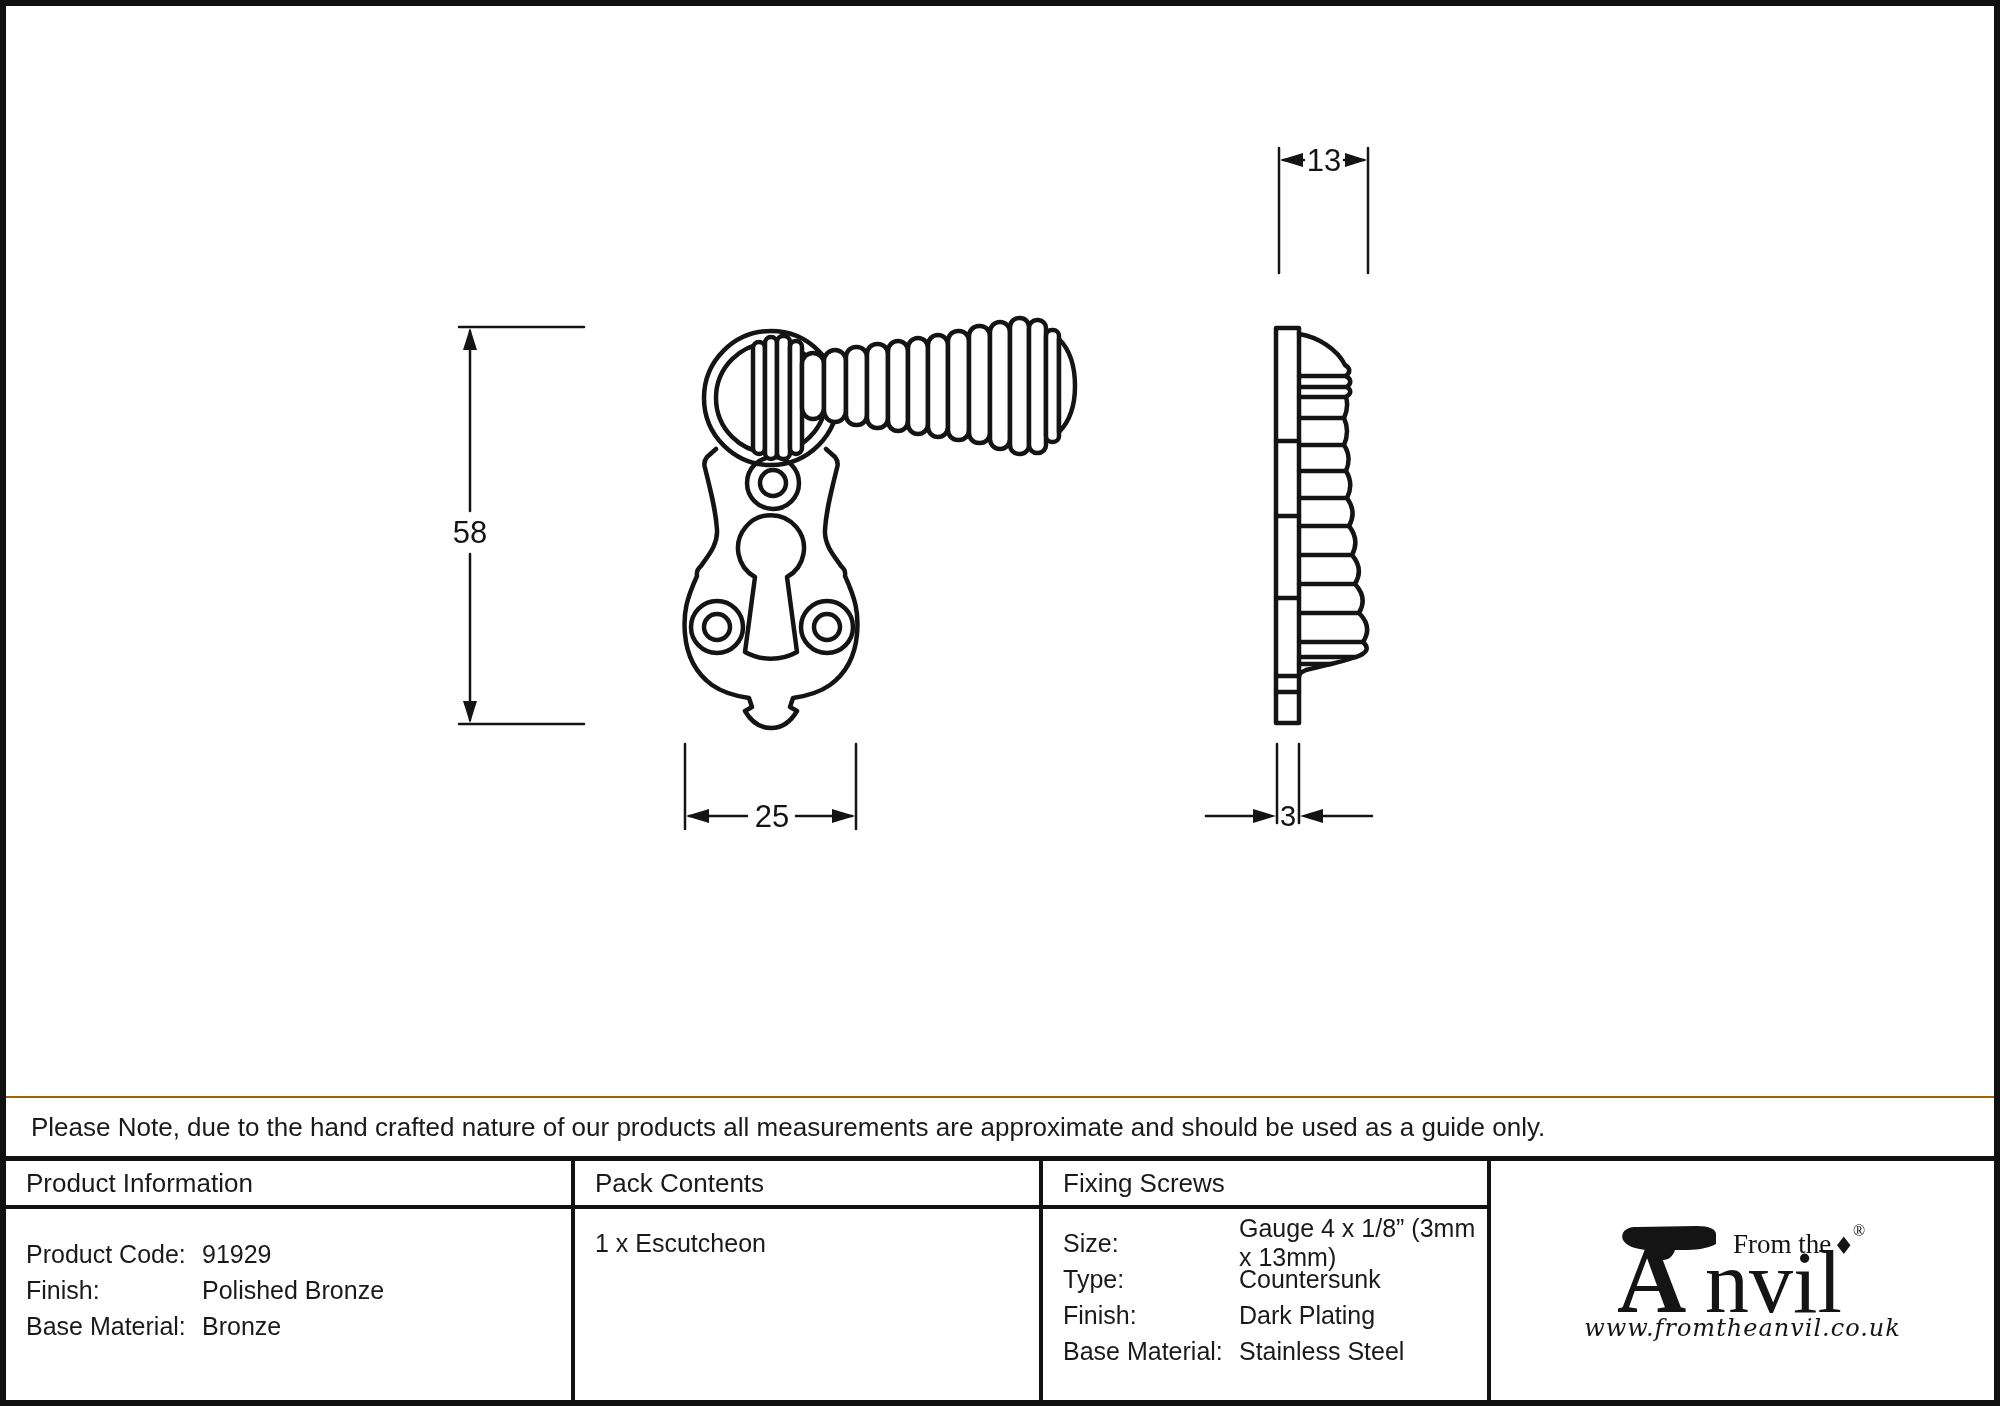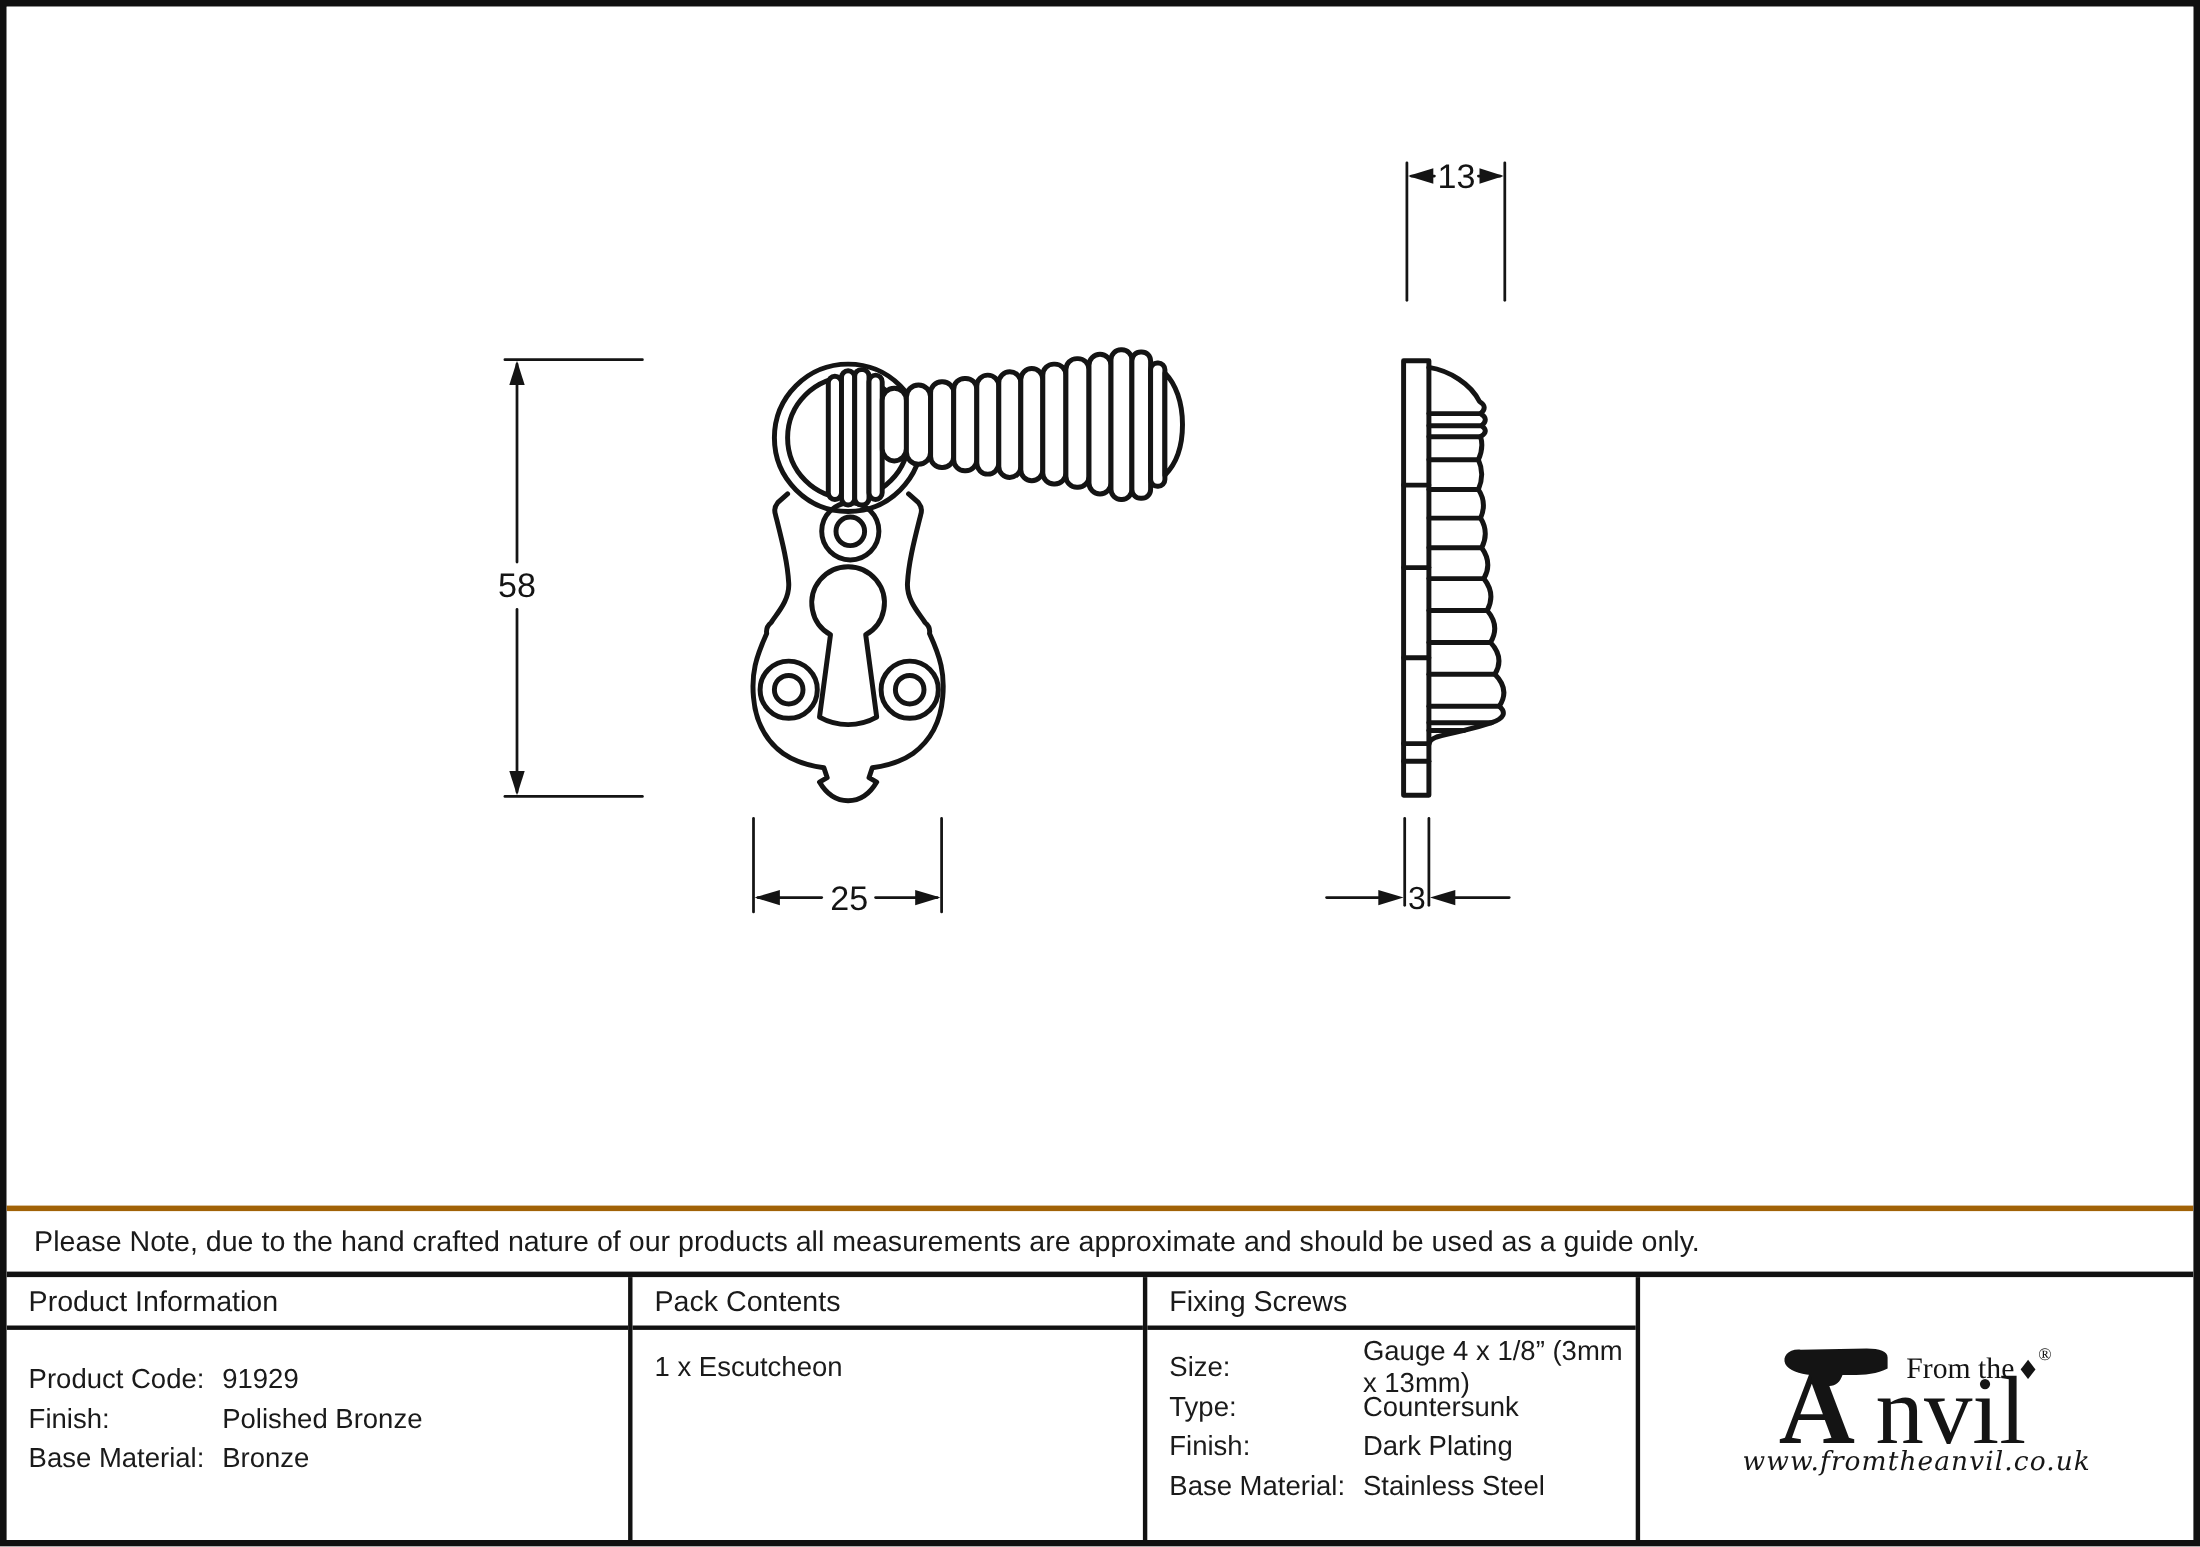--- a/index.html
+++ b/index.html
@@ -13,21 +13,21 @@
     color:#1a1a1a;
     overflow:hidden;
   }
   .drawing-area{
     position:absolute;left:0;top:0;width:1988px;height:1090px;
     background:#ffffff;
   }
   .drawing-area svg{display:block;width:100%;height:100%;}
   .note-row{
     position:absolute;left:0;top:1090px;width:1988px;height:65px;
-    border-top:5px solid #a16207;border-bottom:5px solid #111;
+    border-top:2px solid #a16207;border-bottom:5px solid #111;
     box-sizing:border-box;
     display:flex;align-items:center;
     padding-left:25px;
     font-size:26px;
   }
   .spec-table{
     position:absolute;left:0;top:1155px;bottom:0;width:1988px;
     display:flex;flex-direction:row;
     box-sizing:border-box;
   }

